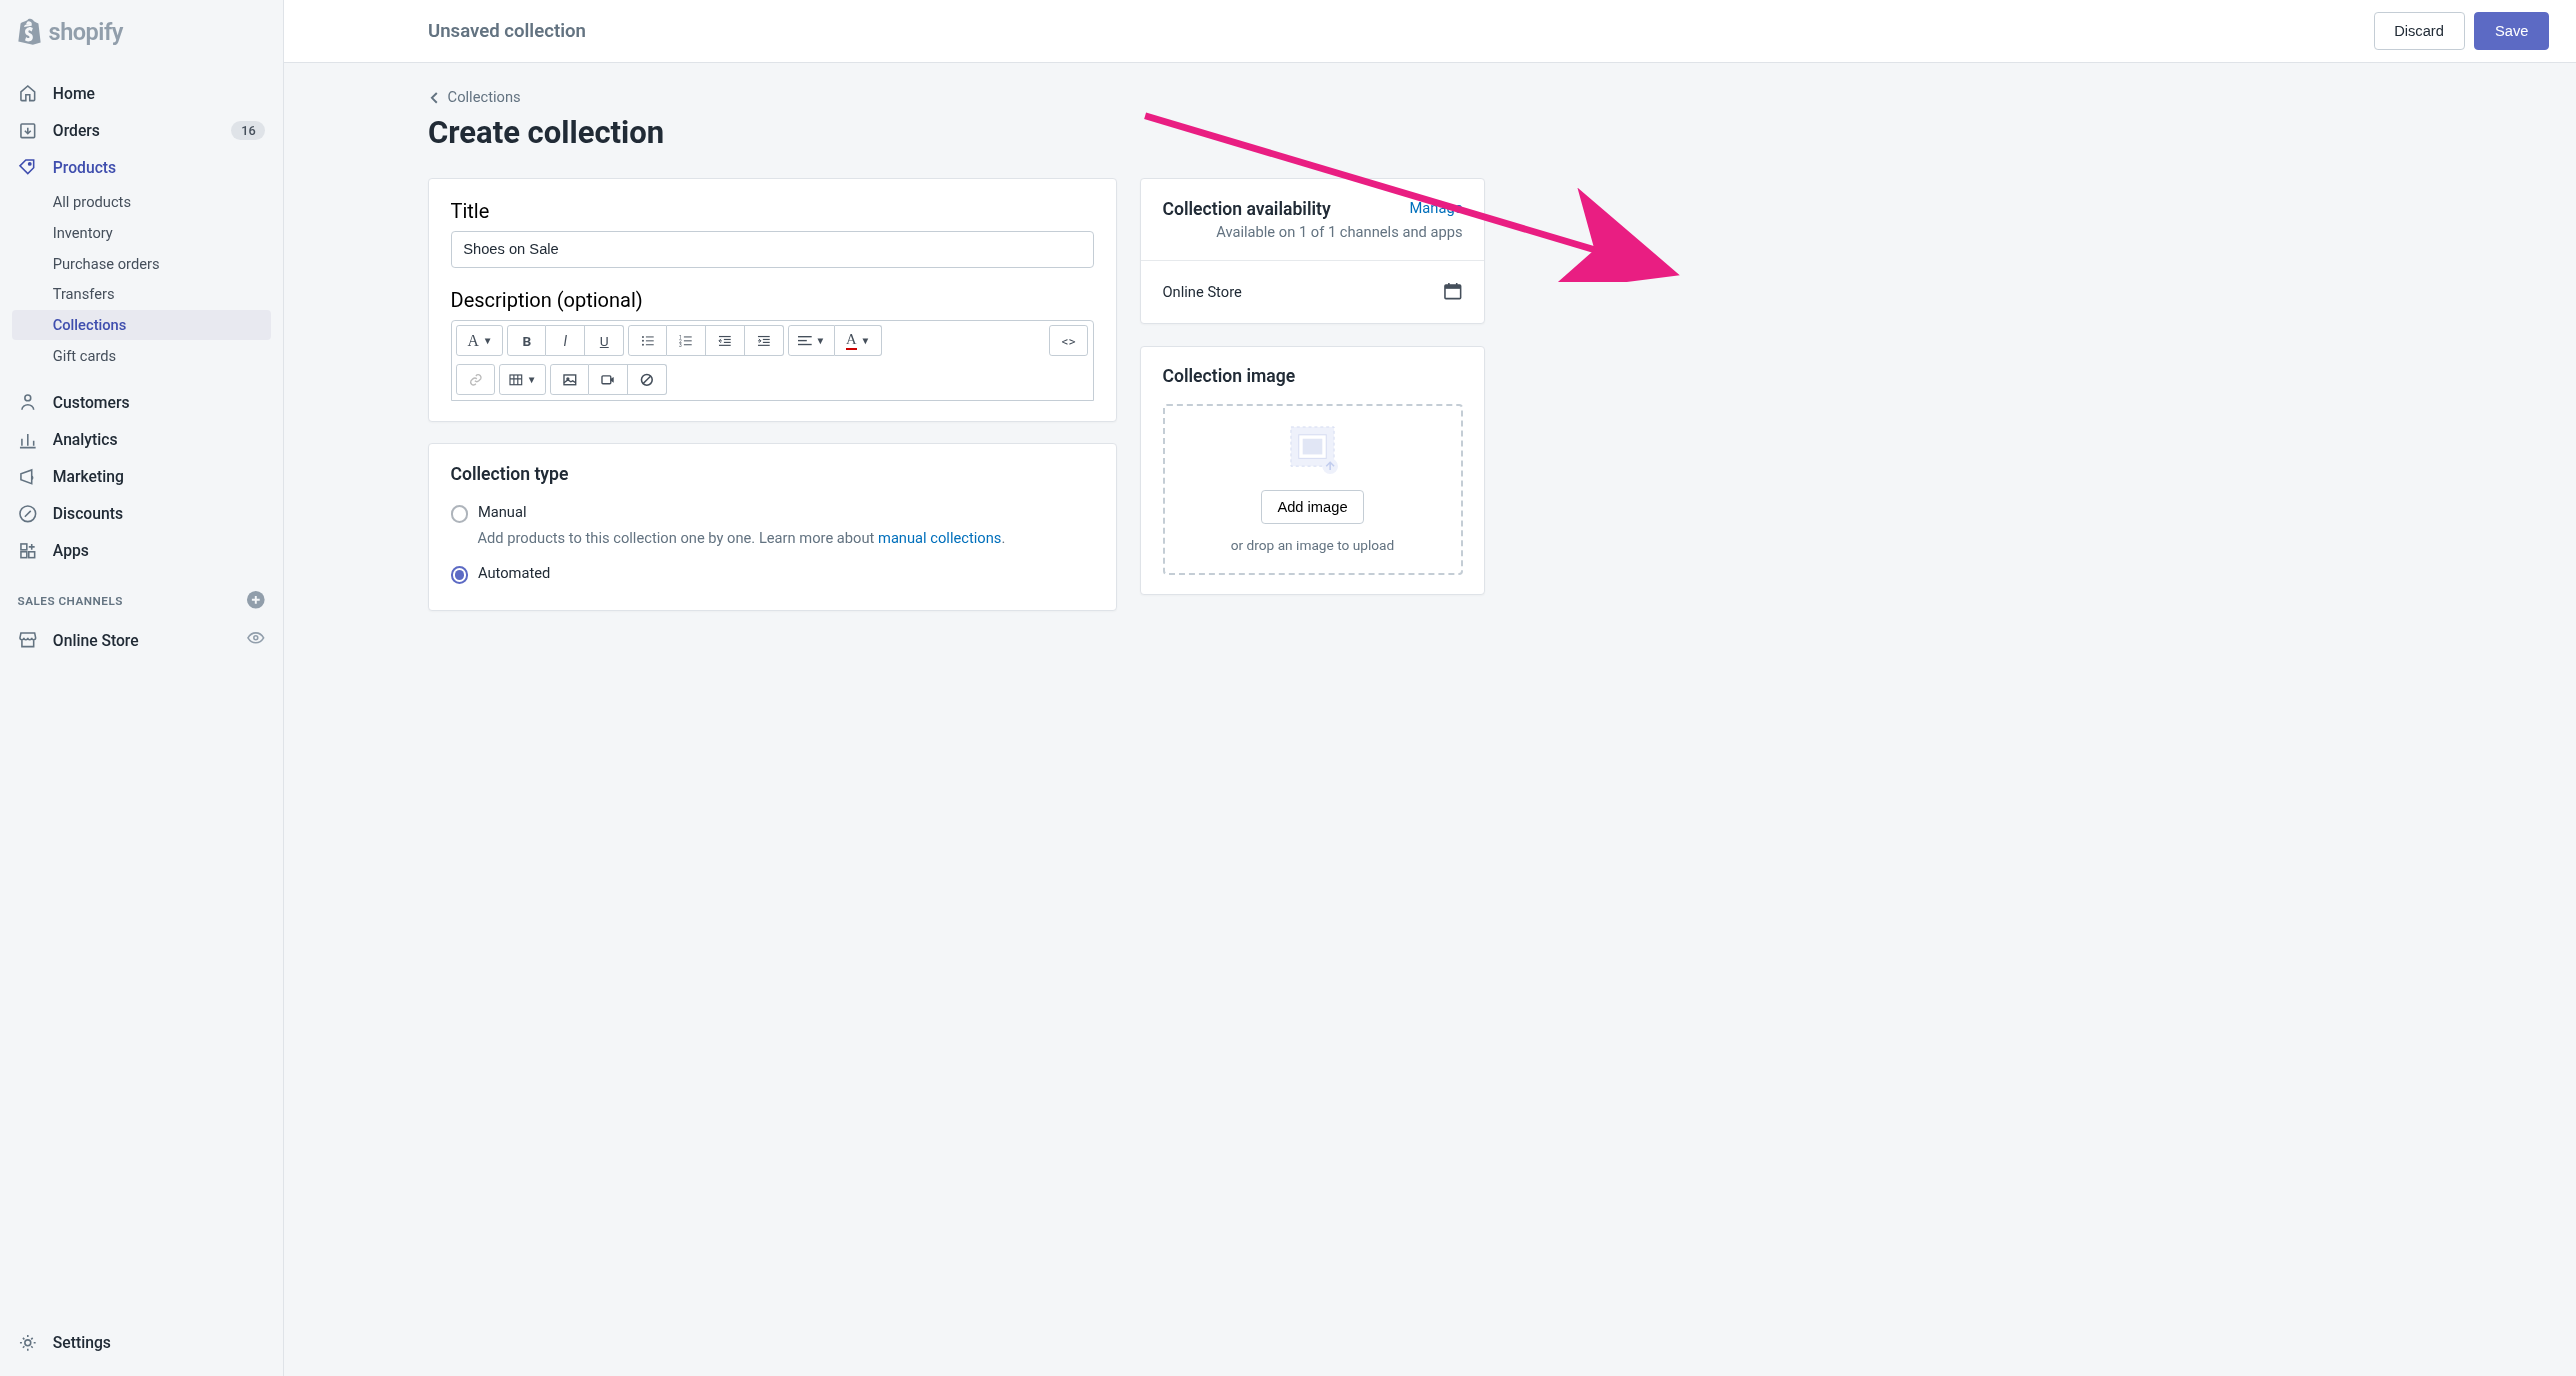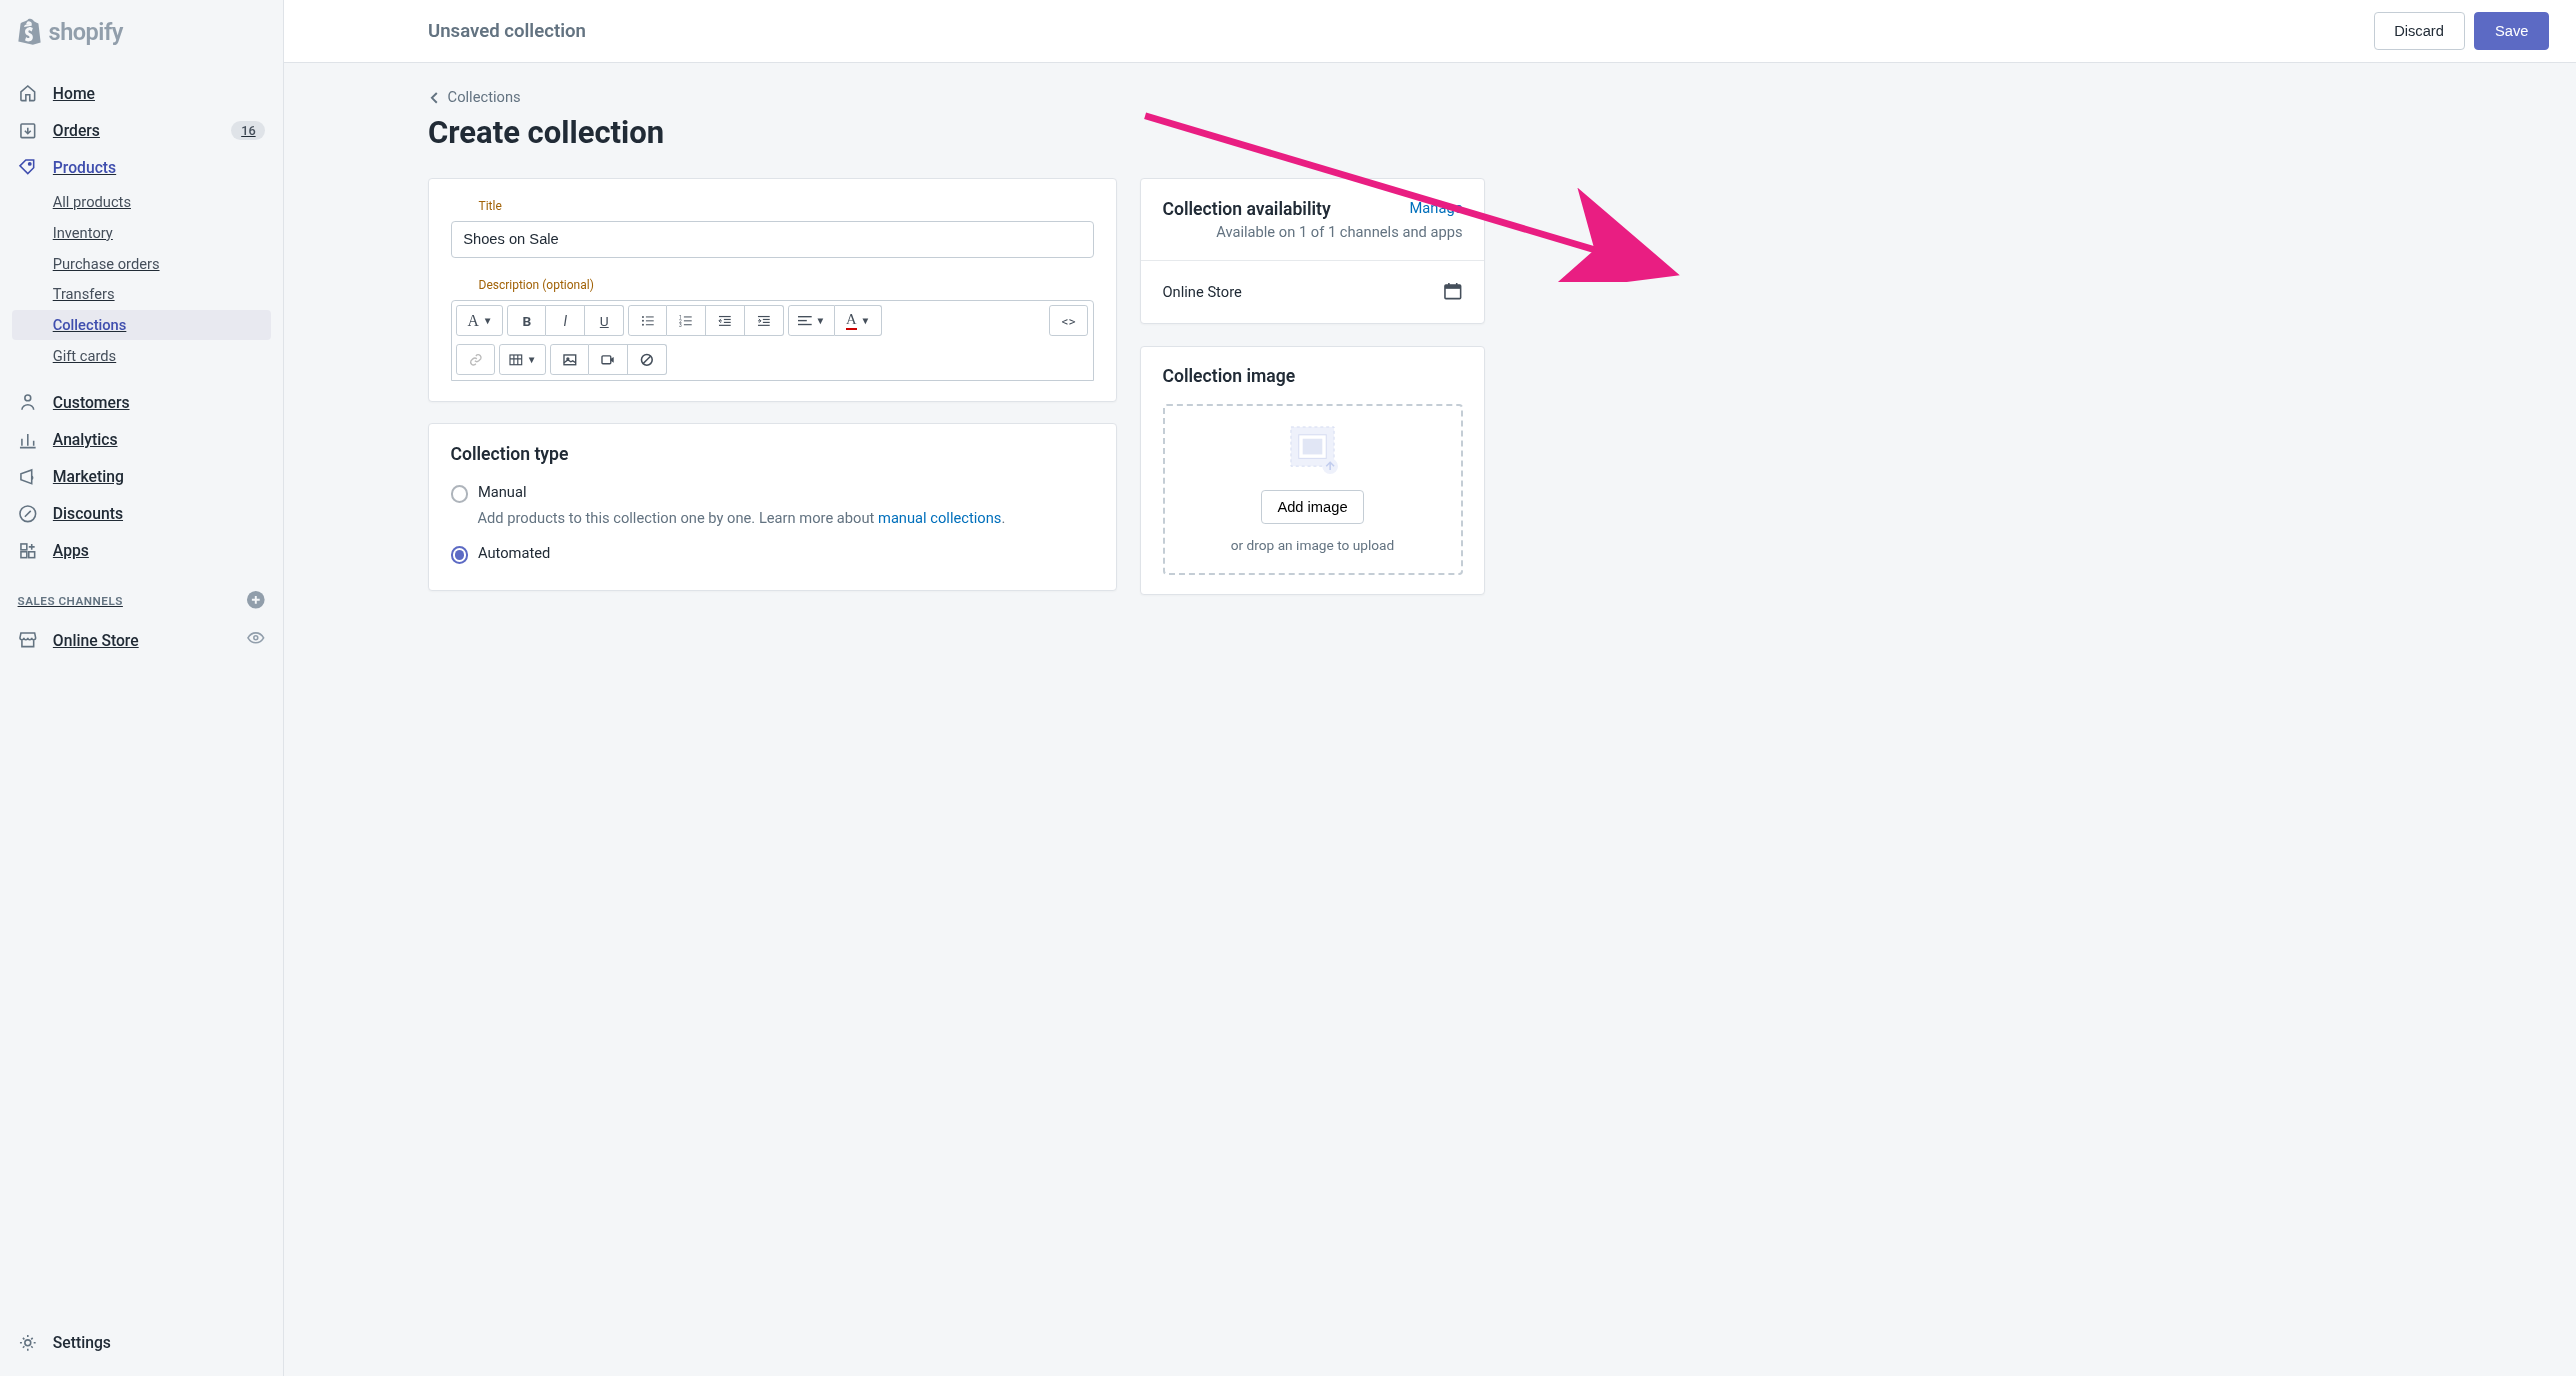--- a/index.html
+++ b/index.html
@@ -17,21 +17,21 @@
     background: #f4f6f8;
     border-right: 1px solid #dfe3e8;
     display: flex;
     flex-direction: column;
     flex-shrink: 0;
   }
   .logo-area { padding: 17.6px 15.7px 29px 15.7px; display: flex; align-items: center; gap: 5.9px; }
   .logo-area svg { color: #919eab; }
   .logo-text { font-size: 23.5px; font-weight: 600; color: #919eab; letter-spacing: -0.5px; }
   
-  .sidebar-nav { flex: 1; padding: 0 11.7px; text-decoration: underline; }
+  .sidebar-nav { flex: 1; padding: 0 11.7px; }
   .nav-item {
     display: flex; align-items: center; gap: 15.7px;
     padding: 7.8px 5.9px; margin-bottom: 2px;
     color: #212b36; font-size: 15.7px; font-weight: 500;
     border-radius: 3.9px; cursor: pointer;
   }
   .nav-item .icon { width: 19.6px; height: 19.6px; display: flex; align-items: center; justify-content: center; color: #637381; }
   .nav-item.active { color: #3f4eae; }
   .nav-item.active .icon { color: #3f4eae; }
   .badge {
@@ -81,21 +81,21 @@
   .col-main { flex: 1; }
   .col-side { width: 345px; }
   
   .card {
     background: #fff; border: 1px solid #dfe3e8; border-radius: 3.9px;
     margin-bottom: 21.5px; box-shadow: 0 1px 2px rgba(0,0,0,0.03);
   }
   .card-section { padding: 19.6px 21.5px; border-bottom: 1px solid #e6e9ec; }
   .card-section:last-child { border-bottom: none; }
   
-  .field-label { font-size: 12px; color: #a16207; margin-bottom: 7.8px; display: block; margin-left: 28px; }
+  .field-label { font-size: 20px; color: #000000; margin-bottom: 7.8px; display: block; }
   .text-input {
     width: 100%; padding: 9.8px 11.7px; border: 1px solid #c4cdd5; border-radius: 3.9px;
     font-size: 14.7px; color: #212b36;
   }
   
   .editor-toolbar {
     border: 1px solid #c4cdd5; border-radius: 3.9px 3.9px 0 0;
     padding: 4.9px; display: flex; flex-wrap: wrap; gap: 3.9px; align-items: center;
     background: #fff;
   }

